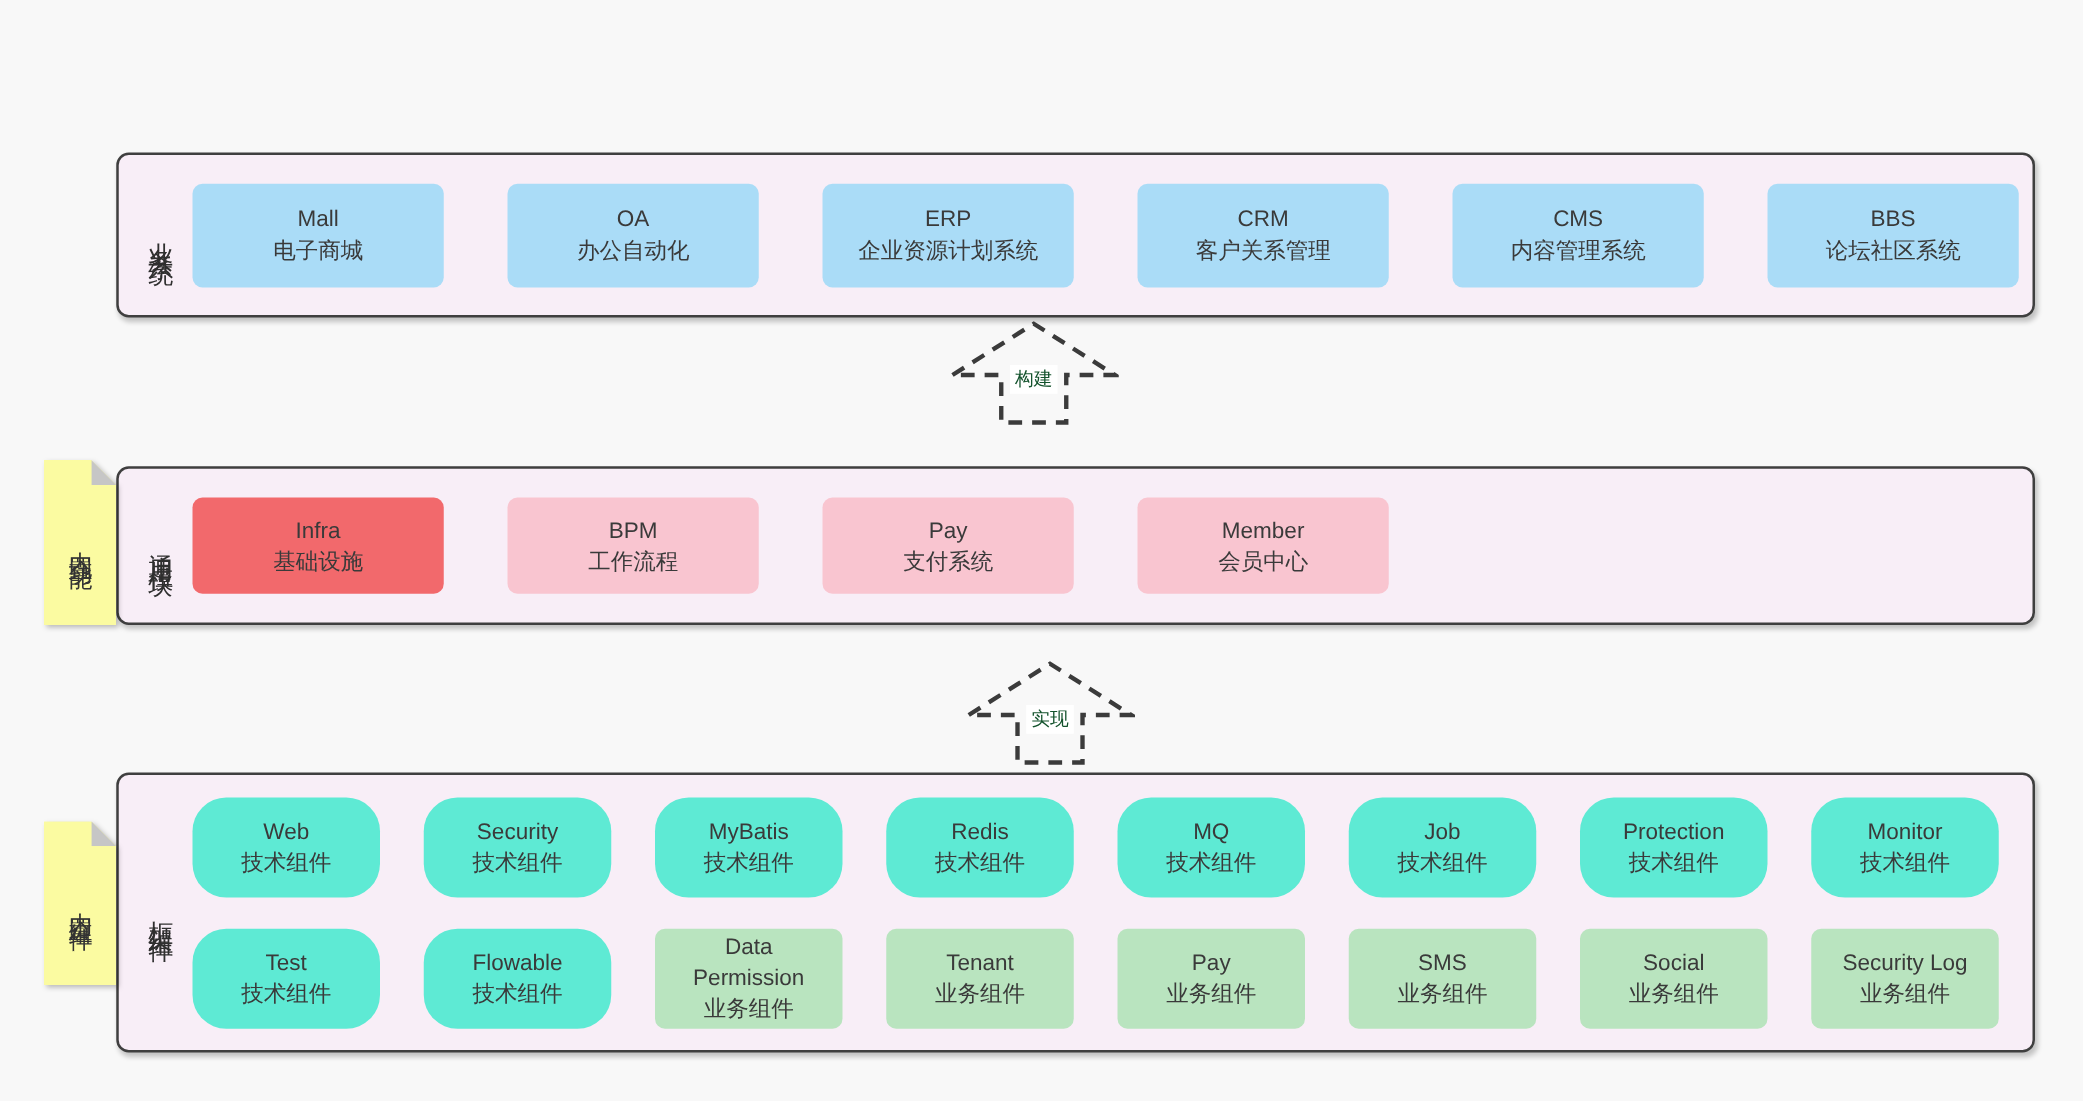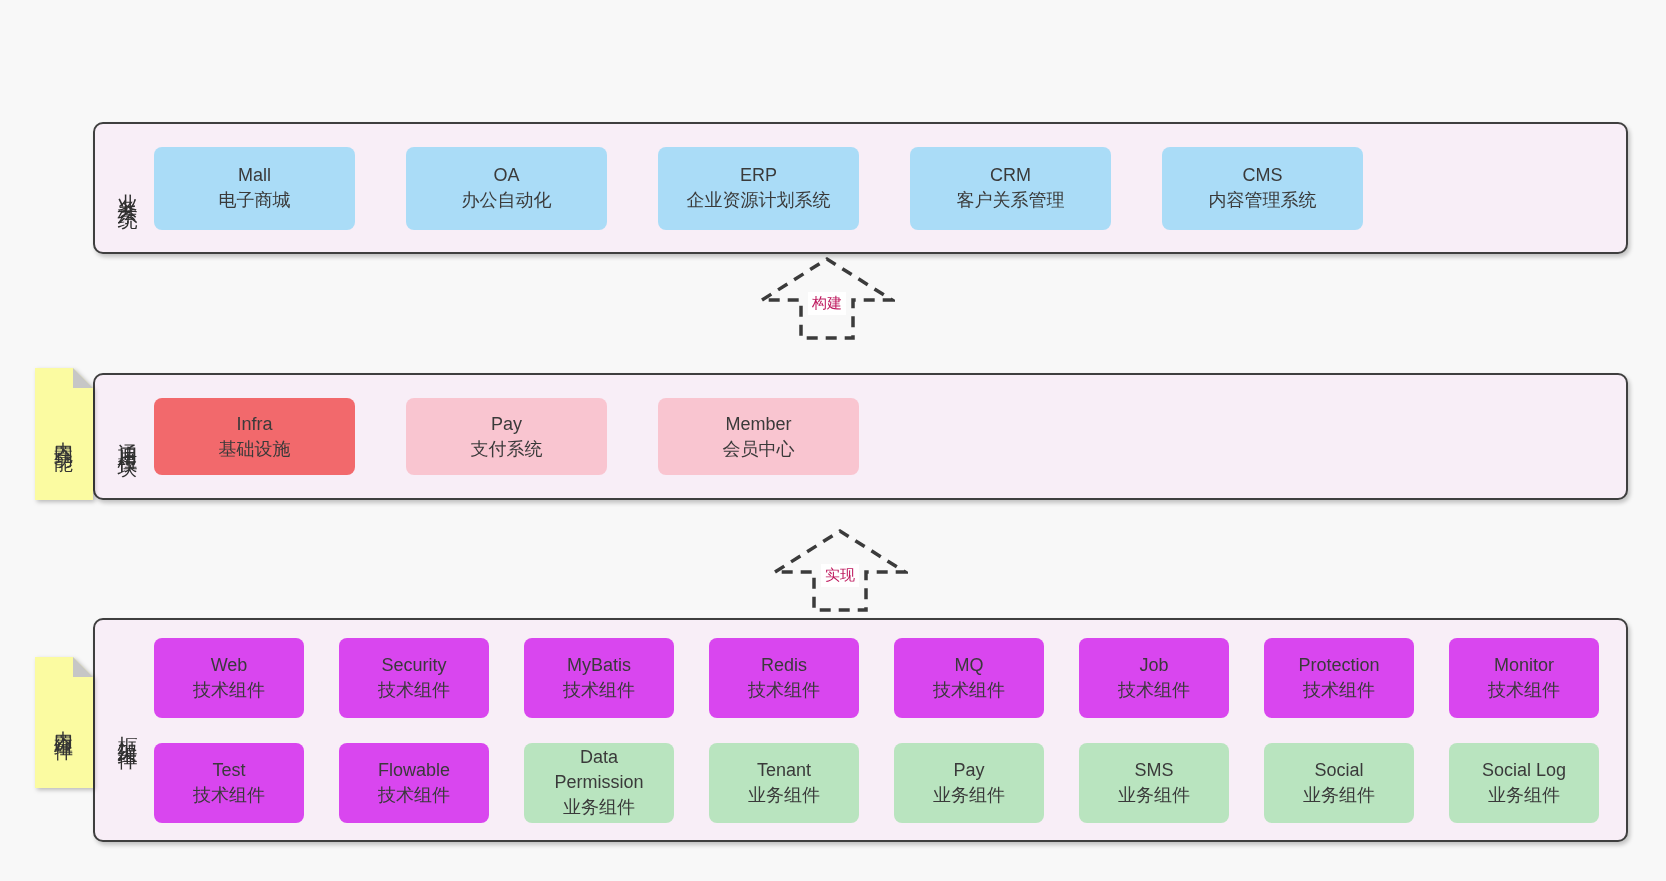--- a/index.html
+++ b/index.html
@@ -33,21 +33,21 @@
     justify-content:center;align-items:center;text-align:center;
   }
   .band1 .box{width:201px;height:83px;}
   .band2 .box{width:201px;height:77px;}
   .band3 .box{width:150px;height:80px;}
   .box-line{font-size:18px;line-height:1.38;color:#3a3a3a;}
   .wrap-title{max-width:100px;}
   .blue{background:#aadcf7;}
   .red{background:#f2696c;}
   .pink{background:#f9c5d0;}
-  .green{background:#d946ef;}
+  .green{background:#5eead4;border-radius:27px;}
   .green-light{background:#b9e4bf;}
   
   .note{
     position:absolute;left:35px;width:58px;
     filter:drop-shadow(2px 2px 2px rgba(0,0,0,0.25));
     display:flex;align-items:center;justify-content:center;
   }
   .note1{top:368px;height:132px;}
   .note2{top:657px;height:131px;}
   .note-paper{
@@ -62,21 +62,21 @@
     position:relative;writing-mode:vertical-rl;text-orientation:upright;
     font-size:19px;letter-spacing:4px;line-height:1;color:#333;
   }
   
   .arrow{position:absolute;width:136px;height:88px;}
   .arrow1{left:759px;top:254px;}
   .arrow2{left:772px;top:526px;}
   .arrow svg{position:absolute;inset:0;}
   .arrow-label{
     position:absolute;left:50%;top:38px;transform:translateX(-50%);
-    background:#ffffff;padding:2px 4px;font-size:15px;color:#be185d;white-space:nowrap;
+    background:#ffffff;padding:2px 4px;font-size:15px;color:#14532d;white-space:nowrap;
   }
 </style>
 </head>
 <body>
 
 <div class="band band1">
   <div class="band-label">业务系统</div>
   <div class="band-row">
     <div class="box blue">
       <div class="box-line">Mall</div>
@@ -90,39 +90,47 @@
       <div class="box-line">ERP</div>
       <div class="box-line">企业资源计划系统</div>
     </div>
     <div class="box blue">
       <div class="box-line">CRM</div>
       <div class="box-line">客户关系管理</div>
     </div>
     <div class="box blue">
       <div class="box-line">CMS</div>
       <div class="box-line">内容管理系统</div>
+    </div>
+    <div class="box blue">
+      <div class="box-line">BBS</div>
+      <div class="box-line">论坛社区系统</div>
     </div>
   </div>
 </div>
 
 <div class="arrow arrow1">
   <svg viewBox="0 0 136 88">
     <path d="M3,46 L68,5 L133,46 L94,46 L94,84 L42,84 L42,46 Z" fill="none" stroke="#3b3b3b" stroke-width="3.5" stroke-dasharray="11 8"></path>
   </svg>
   <div class="arrow-label">构建</div>
 </div>
 
 <div class="band band2">
   <div class="band-label">通用模块</div>
   <div class="band-row">
     <div class="box red">
       <div class="box-line">Infra</div>
       <div class="box-line">基础设施</div>
     </div>
     <div class="box pink">
+      <div class="box-line">BPM</div>
+      <div class="box-line">工作流程</div>
+    </div>
+    <div class="box pink">
       <div class="box-line">Pay</div>
       <div class="box-line">支付系统</div>
     </div>
     <div class="box pink">
       <div class="box-line">Member</div>
       <div class="box-line">会员中心</div>
     </div>
   </div>
 </div>
 
@@ -199,21 +207,21 @@
       </div>
       <div class="box green-light">
         <div class="box-line">SMS</div>
         <div class="box-line">业务组件</div>
       </div>
       <div class="box green-light">
         <div class="box-line">Social</div>
         <div class="box-line">业务组件</div>
       </div>
       <div class="box green-light">
-        <div class="box-line">Social Log</div>
+        <div class="box-line">Security Log</div>
         <div class="box-line">业务组件</div>
       </div>
     </div>
   </div>
 </div>
 
 <div class="note note2">
   <div class="note-paper"></div>
   <div class="note-fold"></div>
   <div class="note-text">内置组件</div>

